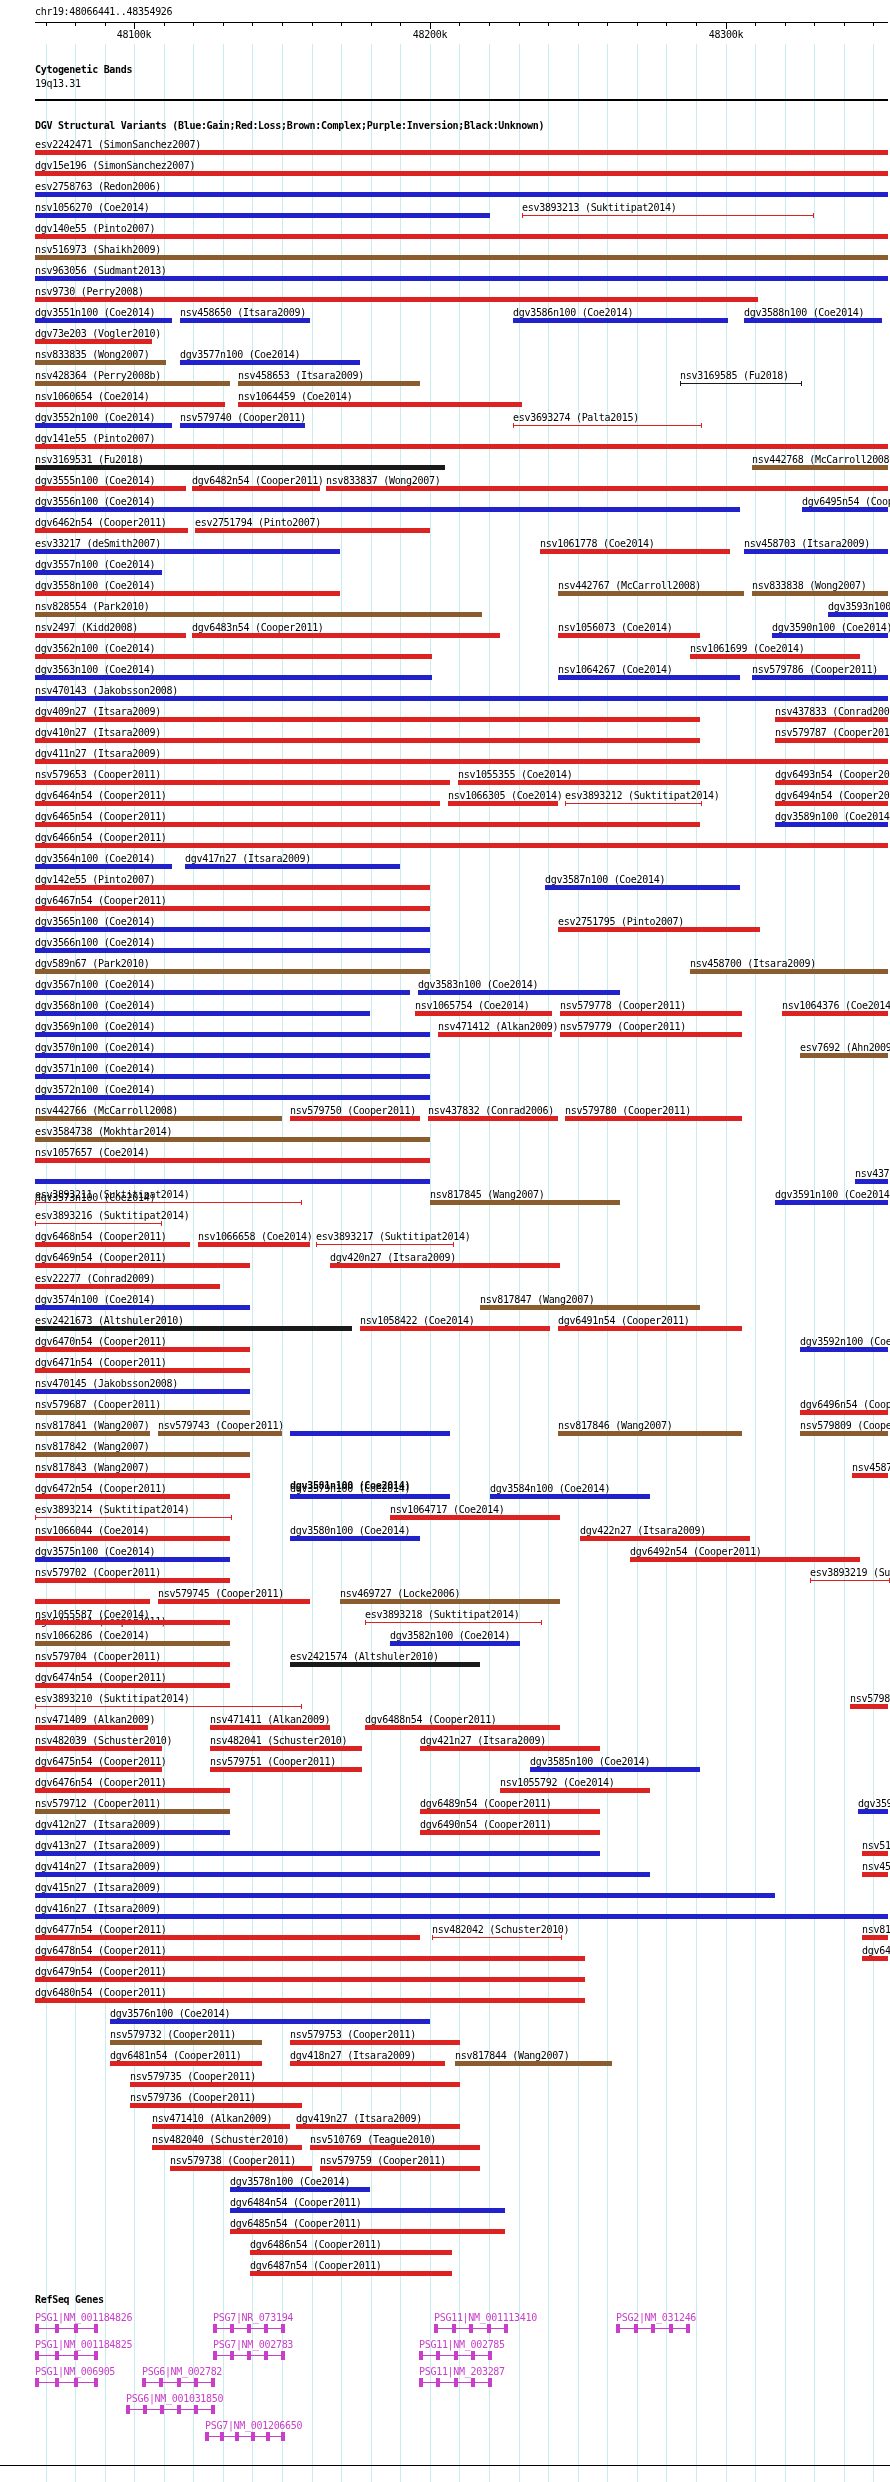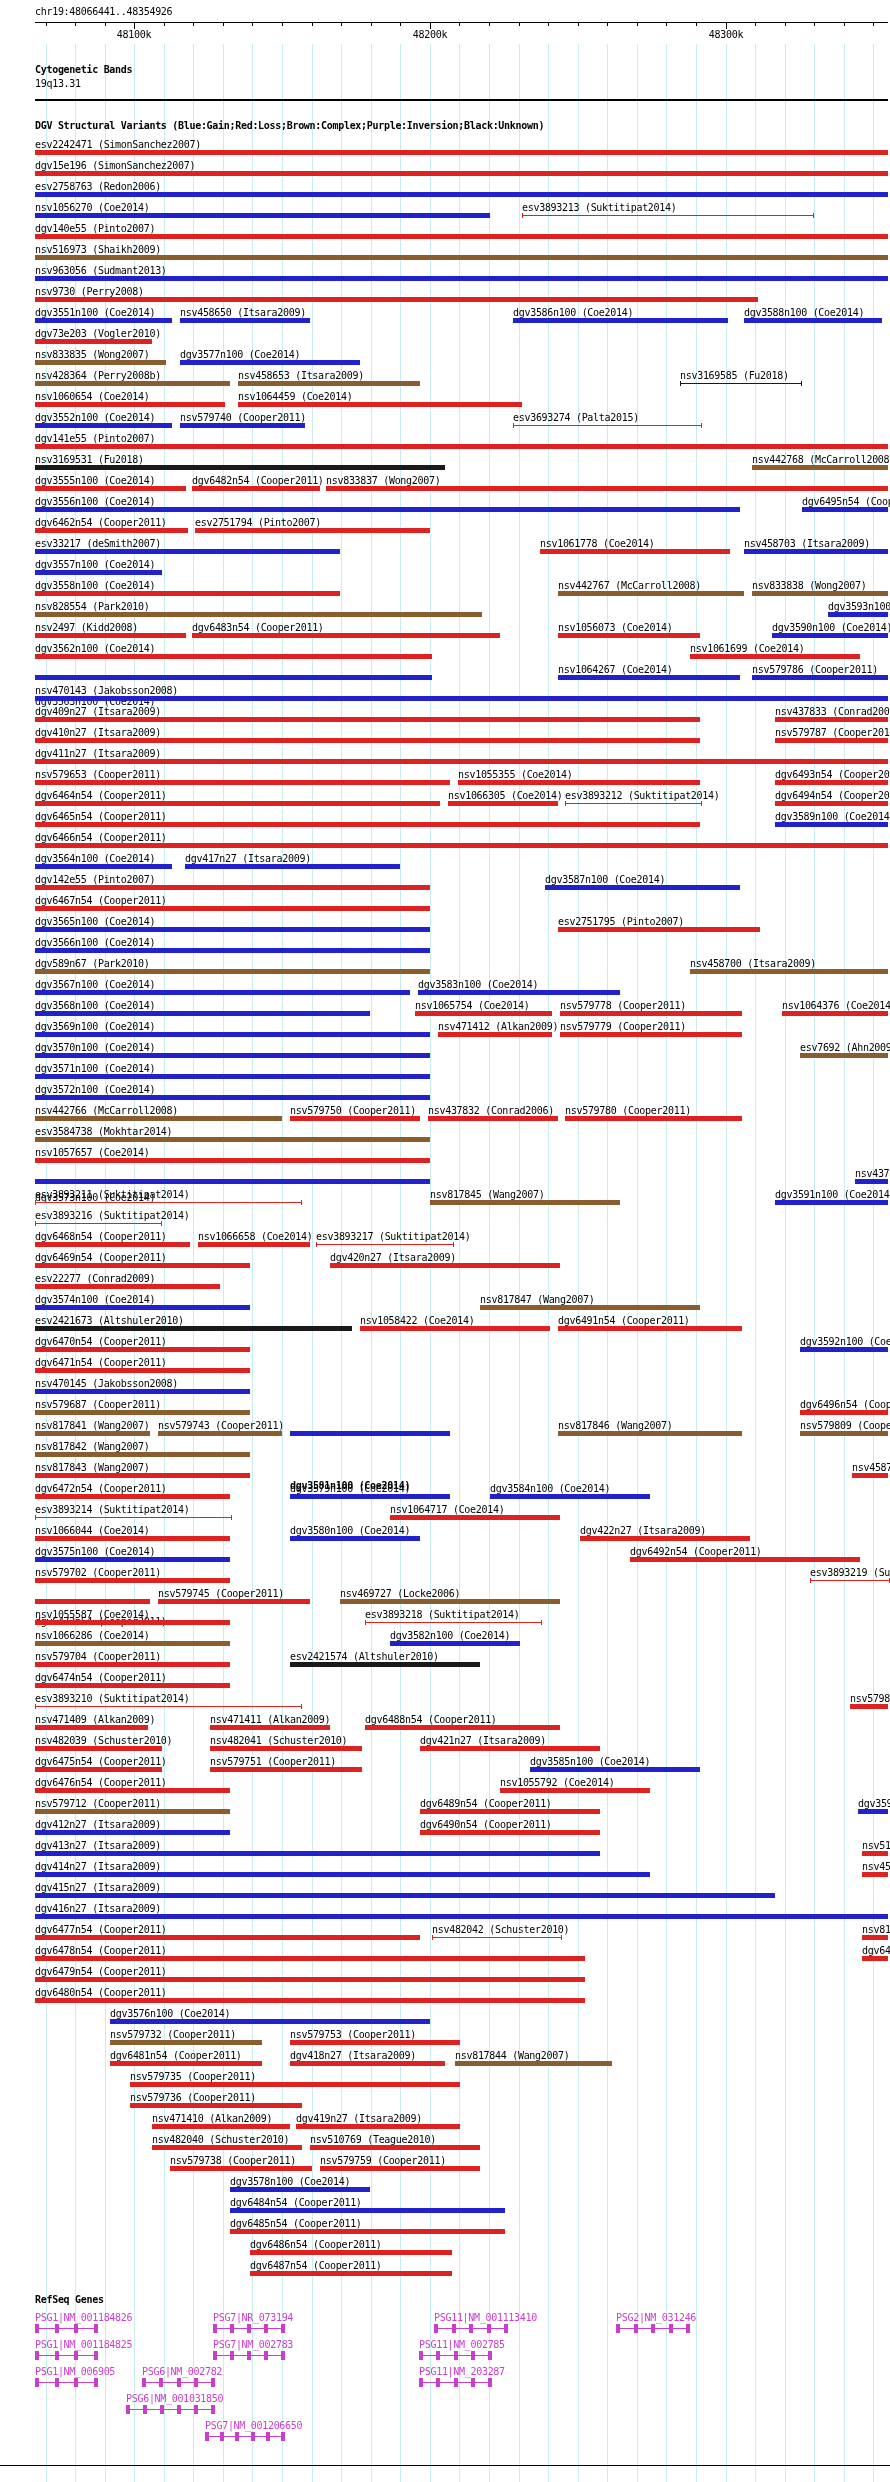--- a/index.html
+++ b/index.html
@@ -194,21 +194,21 @@
       <div class="vlabel" style="left: 192px; top: 622px;">dgv6483n54 (Cooper2011)</div>
       <div class="bar" style="left: 192px; width: 308px; top: 633px; background: rgb(221, 34, 34);"></div>
       <div class="vlabel" style="left: 558px; top: 622px;">nsv1056073 (Coe2014)</div>
       <div class="bar" style="left: 558px; width: 142px; top: 633px; background: rgb(221, 34, 34);"></div>
       <div class="vlabel" style="left: 772px; top: 622px;">dgv3590n100 (Coe2014)</div>
       <div class="bar" style="left: 772px; width: 116px; top: 633px; background: rgb(34, 34, 204);"></div>
       <div class="vlabel" style="left: 35px; top: 643px;">dgv3562n100 (Coe2014)</div>
       <div class="bar" style="left: 35px; width: 397px; top: 654px; background: rgb(221, 34, 34);"></div>
       <div class="vlabel" style="left: 690px; top: 643px;">nsv1061699 (Coe2014)</div>
       <div class="bar" style="left: 690px; width: 170px; top: 654px; background: rgb(221, 34, 34);"></div>
-      <div class="vlabel" style="left: 35px; top: 664px; margin-top: 32px;">dgv3563n100 (Coe2014)</div>
+      <div class="vlabel" style="left: 35px; top: 664px;">dgv3563n100 (Coe2014)</div>
       <div class="bar" style="left: 35px; width: 397px; top: 675px; background: rgb(34, 34, 204);"></div>
       <div class="vlabel" style="left: 558px; top: 664px;">nsv1064267 (Coe2014)</div>
       <div class="bar" style="left: 558px; width: 182px; top: 675px; background: rgb(34, 34, 204);"></div>
       <div class="vlabel" style="left: 752px; top: 664px;">nsv579786 (Cooper2011)</div>
       <div class="bar" style="left: 752px; width: 136px; top: 675px; background: rgb(34, 34, 204);"></div>
       <div class="vlabel" style="left: 35px; top: 685px;">nsv470143 (Jakobsson2008)</div>
       <div class="bar" style="left: 35px; width: 853px; top: 696px; background: rgb(34, 34, 204);"></div>
       <div class="vlabel" style="left: 35px; top: 706px;">dgv409n27 (Itsara2009)</div>
       <div class="bar" style="left: 35px; width: 665px; top: 717px; background: rgb(221, 34, 34);"></div>
       <div class="vlabel" style="left: 775px; top: 706px;">nsv437833 (Conrad2006)</div>

